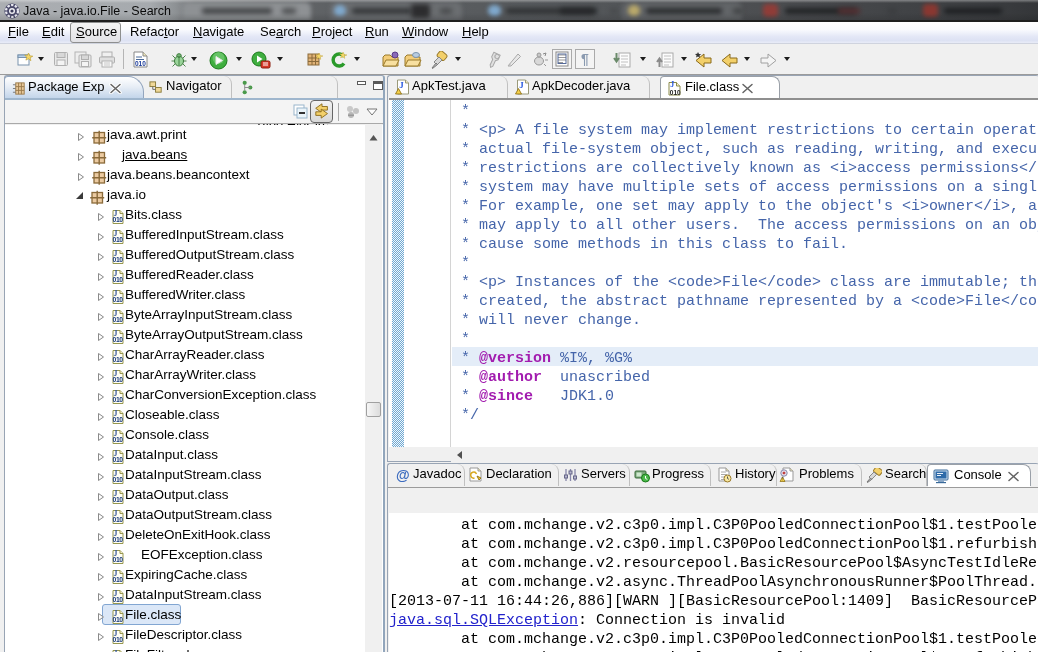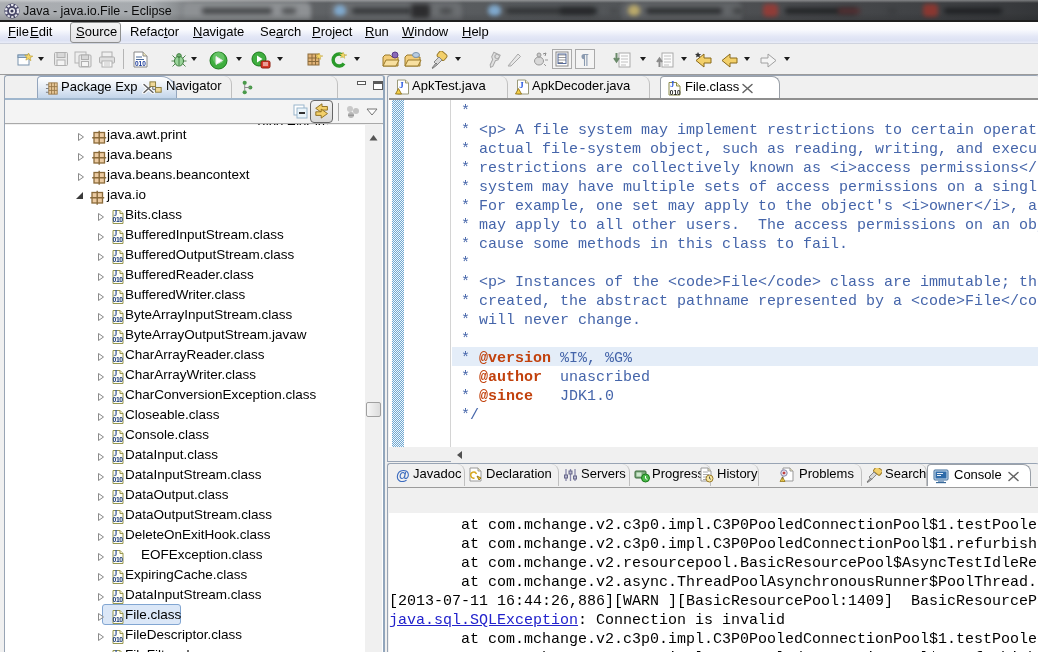--- a/index.html
+++ b/index.html
@@ -24,40 +24,40 @@
 .tsep{position:absolute;top:5px;width:1px;height:20px;background:#b5b5b5;}
 #tabstrip-line{position:absolute;left:0;top:74px;width:1038px;height:1px;background:#9b9b9b;}
 
 .panel{position:absolute;background:#f0f0f0;border:1px solid #98a4b4;border-radius:3px 3px 0 0;}
 #leftpanel{left:4px;top:75px;width:381px;height:577px;border-bottom:none;border-right:2px solid #92a6bc;}
 #editorpanel{left:387px;top:75px;width:652px;height:387px;border-right:none;}
 #consolepanel{left:387px;top:463px;width:652px;height:189px;border-right:none;border-bottom:none;}
 
 .vtab{position:absolute;top:0;height:22px;font-size:13px;white-space:nowrap;}
 .vtab .lbl{position:absolute;top:2px;}
-.atab{background:linear-gradient(#ffffff,#e8eef6 45%,#c3d5ea);border:1px solid #93a5bd;border-bottom:none;border-radius:4px 16px 0 0;margin-left:33px;}
+.atab{background:linear-gradient(#ffffff,#e8eef6 45%,#c3d5ea);border:1px solid #93a5bd;border-bottom:none;border-radius:4px 16px 0 0;}
 .itab{border-right:1px solid #c0c0c0;border-radius:0 8px 0 0;}
 .wtab{background:#ffffff;border:1px solid #9aa0a8;border-bottom:none;border-radius:4px 8px 0 0;}
 
 #lp-toolbar{position:absolute;left:0px;top:22px;width:378px;height:26px;background:#f4f4f4;border-top:2px solid #9fb6cd;border-bottom:1px solid #a9a9a9;}
 #lp-tree{position:absolute;left:0px;top:49px;width:378px;height:527px;background:#ffffff;overflow:hidden;}
 .trow{position:absolute;left:0;height:20px;width:100%;white-space:nowrap;font-size:13.5px;}
 .trow .arr{position:absolute;}
 .trow .lbl{position:absolute;top:2px;}
 #treescroll{position:absolute;right:1px;top:49px;width:17px;height:527px;background:#f0f0f0;}
 #treethumb{position:absolute;left:1px;top:277px;width:15px;height:15px;background:linear-gradient(90deg,#f6f6f6,#dcdcdc);border:1px solid #a0a0a0;border-radius:2px;}
 
 #ed-content{position:absolute;left:1px;top:22px;width:650px;height:349px;background:#fff;border-top:2px solid #8f8f8f;overflow:hidden;}
 #ed-hatch{position:absolute;left:3px;top:0px;width:12px;height:349px;background:repeating-conic-gradient(#6fa8d2 0% 25%, #f2f8fc 0% 50%) 0 0/2px 2px;}
 #ed-nums{position:absolute;left:15px;top:2px;width:35px;text-align:right;color:#787878;}
 #ed-sep{position:absolute;left:61px;top:0;width:1px;height:349px;background:#d4d4d4;}
 #ed-hl{position:absolute;left:63px;top:247px;width:587px;height:19px;background:#e4edf8;}
 #ed-code{position:absolute;left:63px;top:2px;padding-left:9px;color:#4565aa;white-space:pre;}
 .cl{font-size:15px;line-height:19px;}
-.jtag{color:#c2410c;font-weight:bold;}
+.jtag{color:#a21caf;font-weight:bold;}
 #ed-hscroll{position:absolute;left:63px;top:371px;width:588px;height:15px;background:#f0f0f0;}
 #ed-harrow{position:absolute;left:6px;top:4px;width:0;height:0;border-top:4px solid transparent;border-bottom:4px solid transparent;border-right:5px solid #505050;}
 
 #co-termline{position:absolute;left:1px;top:24px;width:650px;height:24px;background:#fff;font-size:13.8px;border-bottom:1px solid #b0b0b0;}
 #co-text{position:absolute;left:1px;top:49px;width:650px;height:139px;background:#fff;white-space:pre;color:#000;overflow:hidden;padding-left:0px;padding-top:3px;}
 #co-text a{color:#2222cc;text-decoration:underline;}
 </style></head>
 <body>
 
 <div id="titlebar">
@@ -84,28 +84,28 @@
   <div class="txtblob" style="left:838px;width:22px;background:#5a3234;"></div>
   <div class="txtblob" style="left:888px;width:9px;background:#3a3c3e;"></div>
   <div class="blob" style="left:923px;top:4px;width:15px;height:13px;background:#96362e;border-radius:4px;opacity:0.85;"></div>
   <div class="txtblob" style="left:944px;width:58px;background:#1a1c1e;"></div>
   <svg id="eclipseicon" viewBox="0 0 16 16">
       <circle cx="8" cy="8" r="7.6" fill="#4a4a6a"></circle>
       <circle cx="8" cy="8" r="6" fill="none" stroke="#e8e8f0" stroke-width="2.2" stroke-dasharray="2.4 1.4"></circle>
       <circle cx="8" cy="8" r="3" fill="#f0f0f5"></circle>
       <circle cx="8" cy="8" r="1.6" fill="#3a3a5a"></circle>
     </svg>
-  <span id="wintitle">Java - java.io.File - Eclipse</span>
+  <span id="wintitle">Java - java.io.File - Search</span>
 </div>
 <div id="titlebottom"></div>
 
 <div id="menubar">
   <div id="srcbox"></div>
   <span class="mi" style="left:8px;"><u>F</u>ile</span>
-  <span class="mi" style="left:30px;"><u>E</u>dit</span>
+  <span class="mi" style="left:42px;"><u>E</u>dit</span>
   <span class="mi" style="left:76px;"><u>S</u>ource</span>
   <span class="mi" style="left:130px;">Refac<u>t</u>or</span>
   <span class="mi" style="left:193px;"><u>N</u>avigate</span>
   <span class="mi" style="left:260px;">Se<u>a</u>rch</span>
   <span class="mi" style="left:312px;"><u>P</u>roject</span>
   <span class="mi" style="left:365px;"><u>R</u>un</span>
   <span class="mi" style="left:402px;"><u>W</u>indow</span>
   <span class="mi" style="left:462px;"><u>H</u>elp</span>
 </div>
 
@@ -308,21 +308,21 @@
       <div class="trow collapsed" style="top:20px;">
         <span class="arr" style="left:72px;top:5px;"><svg width="8" height="10" viewBox="0 0 8 10">
             <path d="M1.5 1.5v7l5-3.5z" fill="#fdfdfd" stroke="#8a8a8a" stroke-width="1"></path>
           </svg></span>
         <span style="position:absolute;left:86px;top:2px;width:16px;height:16px;">
           <svg style="position:absolute;left:0;top:2px;" width="16" height="16" viewBox="0 0 16 16">
             <rect x="3" y="3.5" width="10.5" height="10.5" fill="#eccba2" stroke="#8a6a3a" stroke-width="1.3"></rect>
             <path d="M8.2 1.8v14M1.2 8.8h14" stroke="#8a6a3a" stroke-width="1.4" fill="none"></path>
           </svg>
         </span>
-        <span class="lbl" style="left:102px;">java.beans</span>
+        <span class="lbl" style="left:117px;text-decoration:underline;">java.beans</span>
       </div>
       <div class="trow collapsed" style="top:40px;">
         <span class="arr" style="left:72px;top:5px;"><svg width="8" height="10" viewBox="0 0 8 10">
             <path d="M1.5 1.5v7l5-3.5z" fill="#fdfdfd" stroke="#8a8a8a" stroke-width="1"></path>
           </svg></span>
         <span style="position:absolute;left:86px;top:2px;width:16px;height:16px;">
           <svg style="position:absolute;left:0;top:2px;" width="16" height="16" viewBox="0 0 16 16">
             <rect x="3" y="3.5" width="10.5" height="10.5" fill="#eccba2" stroke="#8a6a3a" stroke-width="1.3"></rect>
             <path d="M8.2 1.8v14M1.2 8.8h14" stroke="#8a6a3a" stroke-width="1.4" fill="none"></path>
           </svg>
@@ -428,21 +428,21 @@
             <path d="M1.5 1.5v7l5-3.5z" fill="#fdfdfd" stroke="#8a8a8a" stroke-width="1"></path>
           </svg></span>
         <span style="position:absolute;left:105px;top:2px;width:16px;height:16px;">
           <svg style="position:absolute;left:0;top:2px;" width="16" height="16" viewBox="0 0 16 16">
             <path d="M3 1.5h7l3 3v10H3z" fill="#fffef4" stroke="#96964f"></path>
             <path d="M10 1.5v3h3" fill="#f8f0c8" stroke="#96964f"></path>
             <text x="2.6" y="13.2" font-size="6.8" font-family="Liberation Sans" fill="#16387f" font-weight="bold" letter-spacing="-0.4">010</text>
             <text x="3.5" y="6.5" font-size="8" font-family="Liberation Serif" fill="#3a5a9a" font-weight="bold">J</text>
           </svg>
         </span>
-        <span class="lbl" style="left:120px;">ByteArrayOutputStream.javaw</span>
+        <span class="lbl" style="left:120px;">ByteArrayOutputStream.class</span>
       </div>
       <div class="trow collapsed" style="top:220px;">
         <span class="arr" style="left:92px;top:5px;"><svg width="8" height="10" viewBox="0 0 8 10">
             <path d="M1.5 1.5v7l5-3.5z" fill="#fdfdfd" stroke="#8a8a8a" stroke-width="1"></path>
           </svg></span>
         <span style="position:absolute;left:105px;top:2px;width:16px;height:16px;">
           <svg style="position:absolute;left:0;top:2px;" width="16" height="16" viewBox="0 0 16 16">
             <path d="M3 1.5h7l3 3v10H3z" fill="#fffef4" stroke="#96964f"></path>
             <path d="M10 1.5v3h3" fill="#f8f0c8" stroke="#96964f"></path>
             <text x="2.6" y="13.2" font-size="6.8" font-family="Liberation Sans" fill="#16387f" font-weight="bold" letter-spacing="-0.4">010</text>
@@ -755,21 +755,21 @@
     </div>
   <div class="vtab itab" style="left:242px;width:81px;">
       <svg style="position:absolute;left:4px;top:3px;" width="16" height="16" viewBox="0 0 16 16">
         <rect x="1" y="4" width="11" height="7" rx="1" fill="#7aa87a" stroke="#3a6a3a"></rect>
         <rect x="2.5" y="5.5" width="5" height="4" fill="#cfe8cf"></rect>
         <circle cx="11.5" cy="11" r="4" fill="#4ab84a" stroke="#1a7a1a"></circle>
         <path d="M11.5 9v2.4l1.8 1" stroke="#fff" fill="none"></path>
       </svg>
       <span class="lbl" style="left:22px;">Progress</span>
     </div>
-  <div class="vtab itab" style="left:307px;width:64px;text-align:right;">
+  <div class="vtab itab" style="left:325px;width:64px;text-align:right;">
       <svg style="position:absolute;left:4px;top:3px;" width="15" height="16" viewBox="0 0 15 16">
         <path d="M2 1h7l3 3v10H2z" fill="#fff" stroke="#999"></path>
         <path d="M9 1v3h3" fill="#f0e8b8" stroke="#999"></path>
         <path d="M4 5h5M4 7.5h6M4 10h6M4 12.5h4" stroke="#aaa"></path>
         <circle cx="10.5" cy="11.5" r="3.5" fill="#f8e8a0" stroke="#9a7a2a"></circle>
         <path d="M10.5 9.5v2l1.4.8" stroke="#555" fill="none"></path>
       </svg>
       <span class="lbl" style="left:22px;">History</span>
     </div>
   <div class="vtab itab" style="left:387px;width:87px;">

